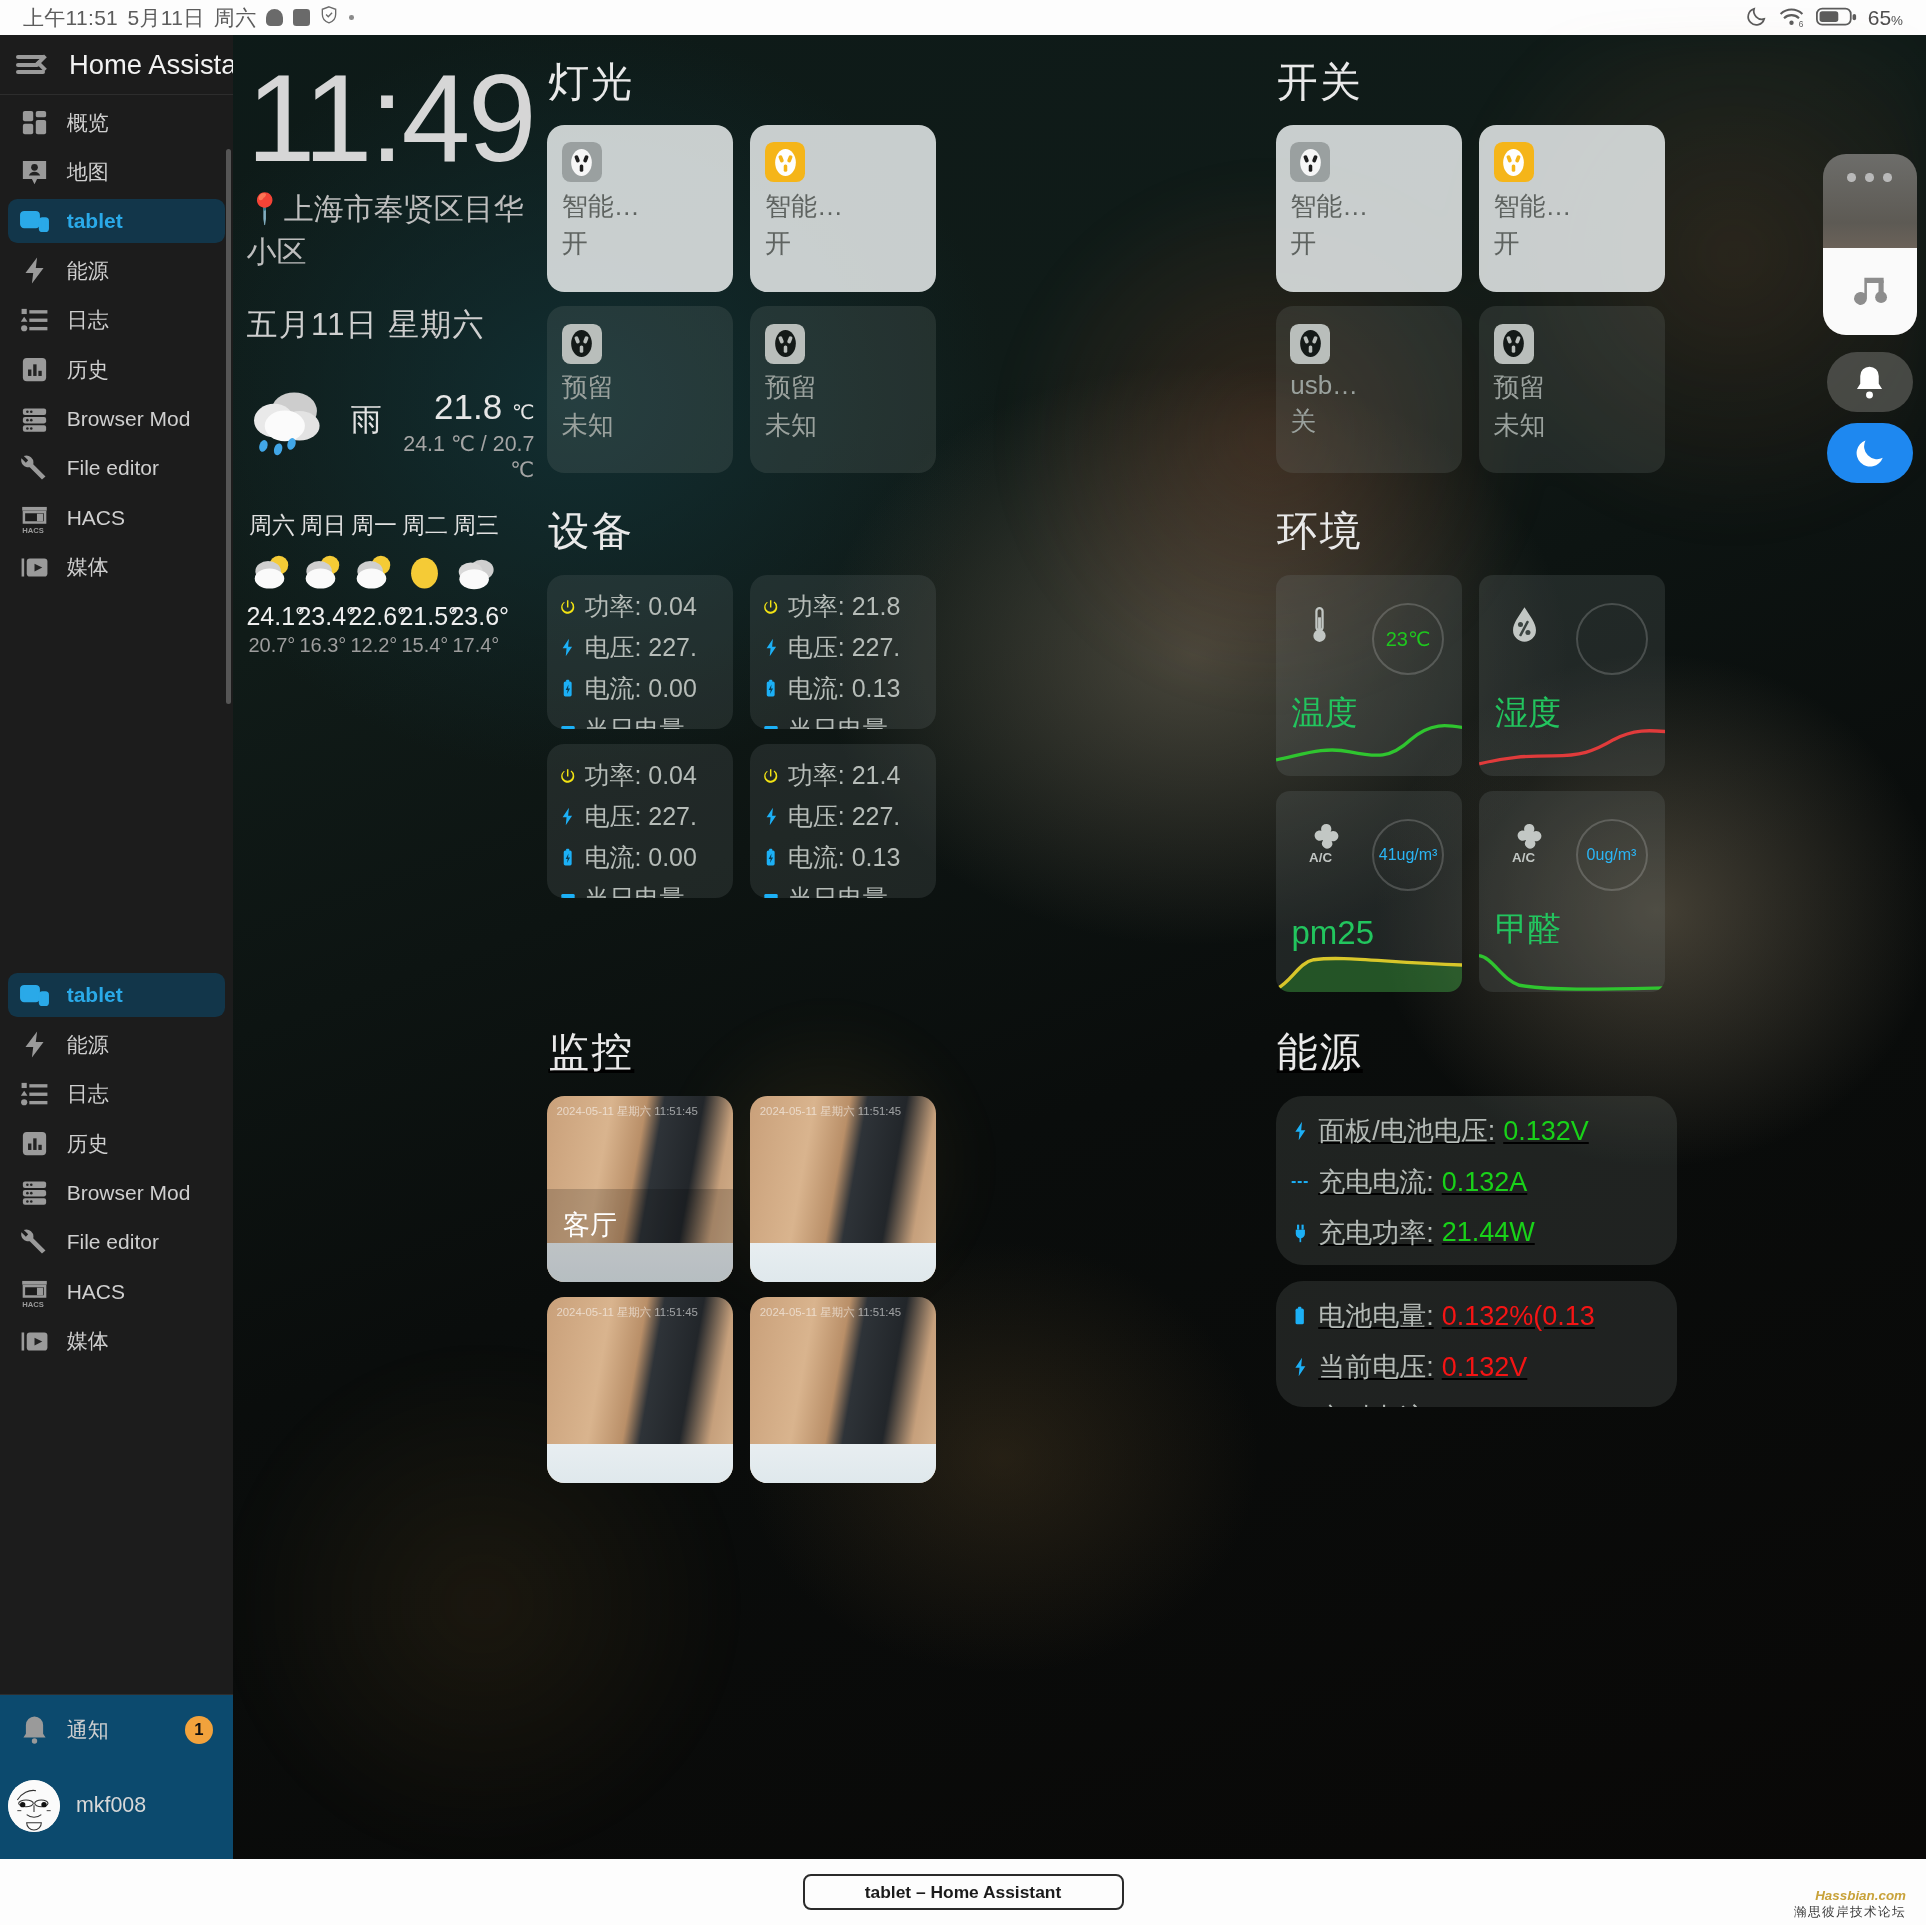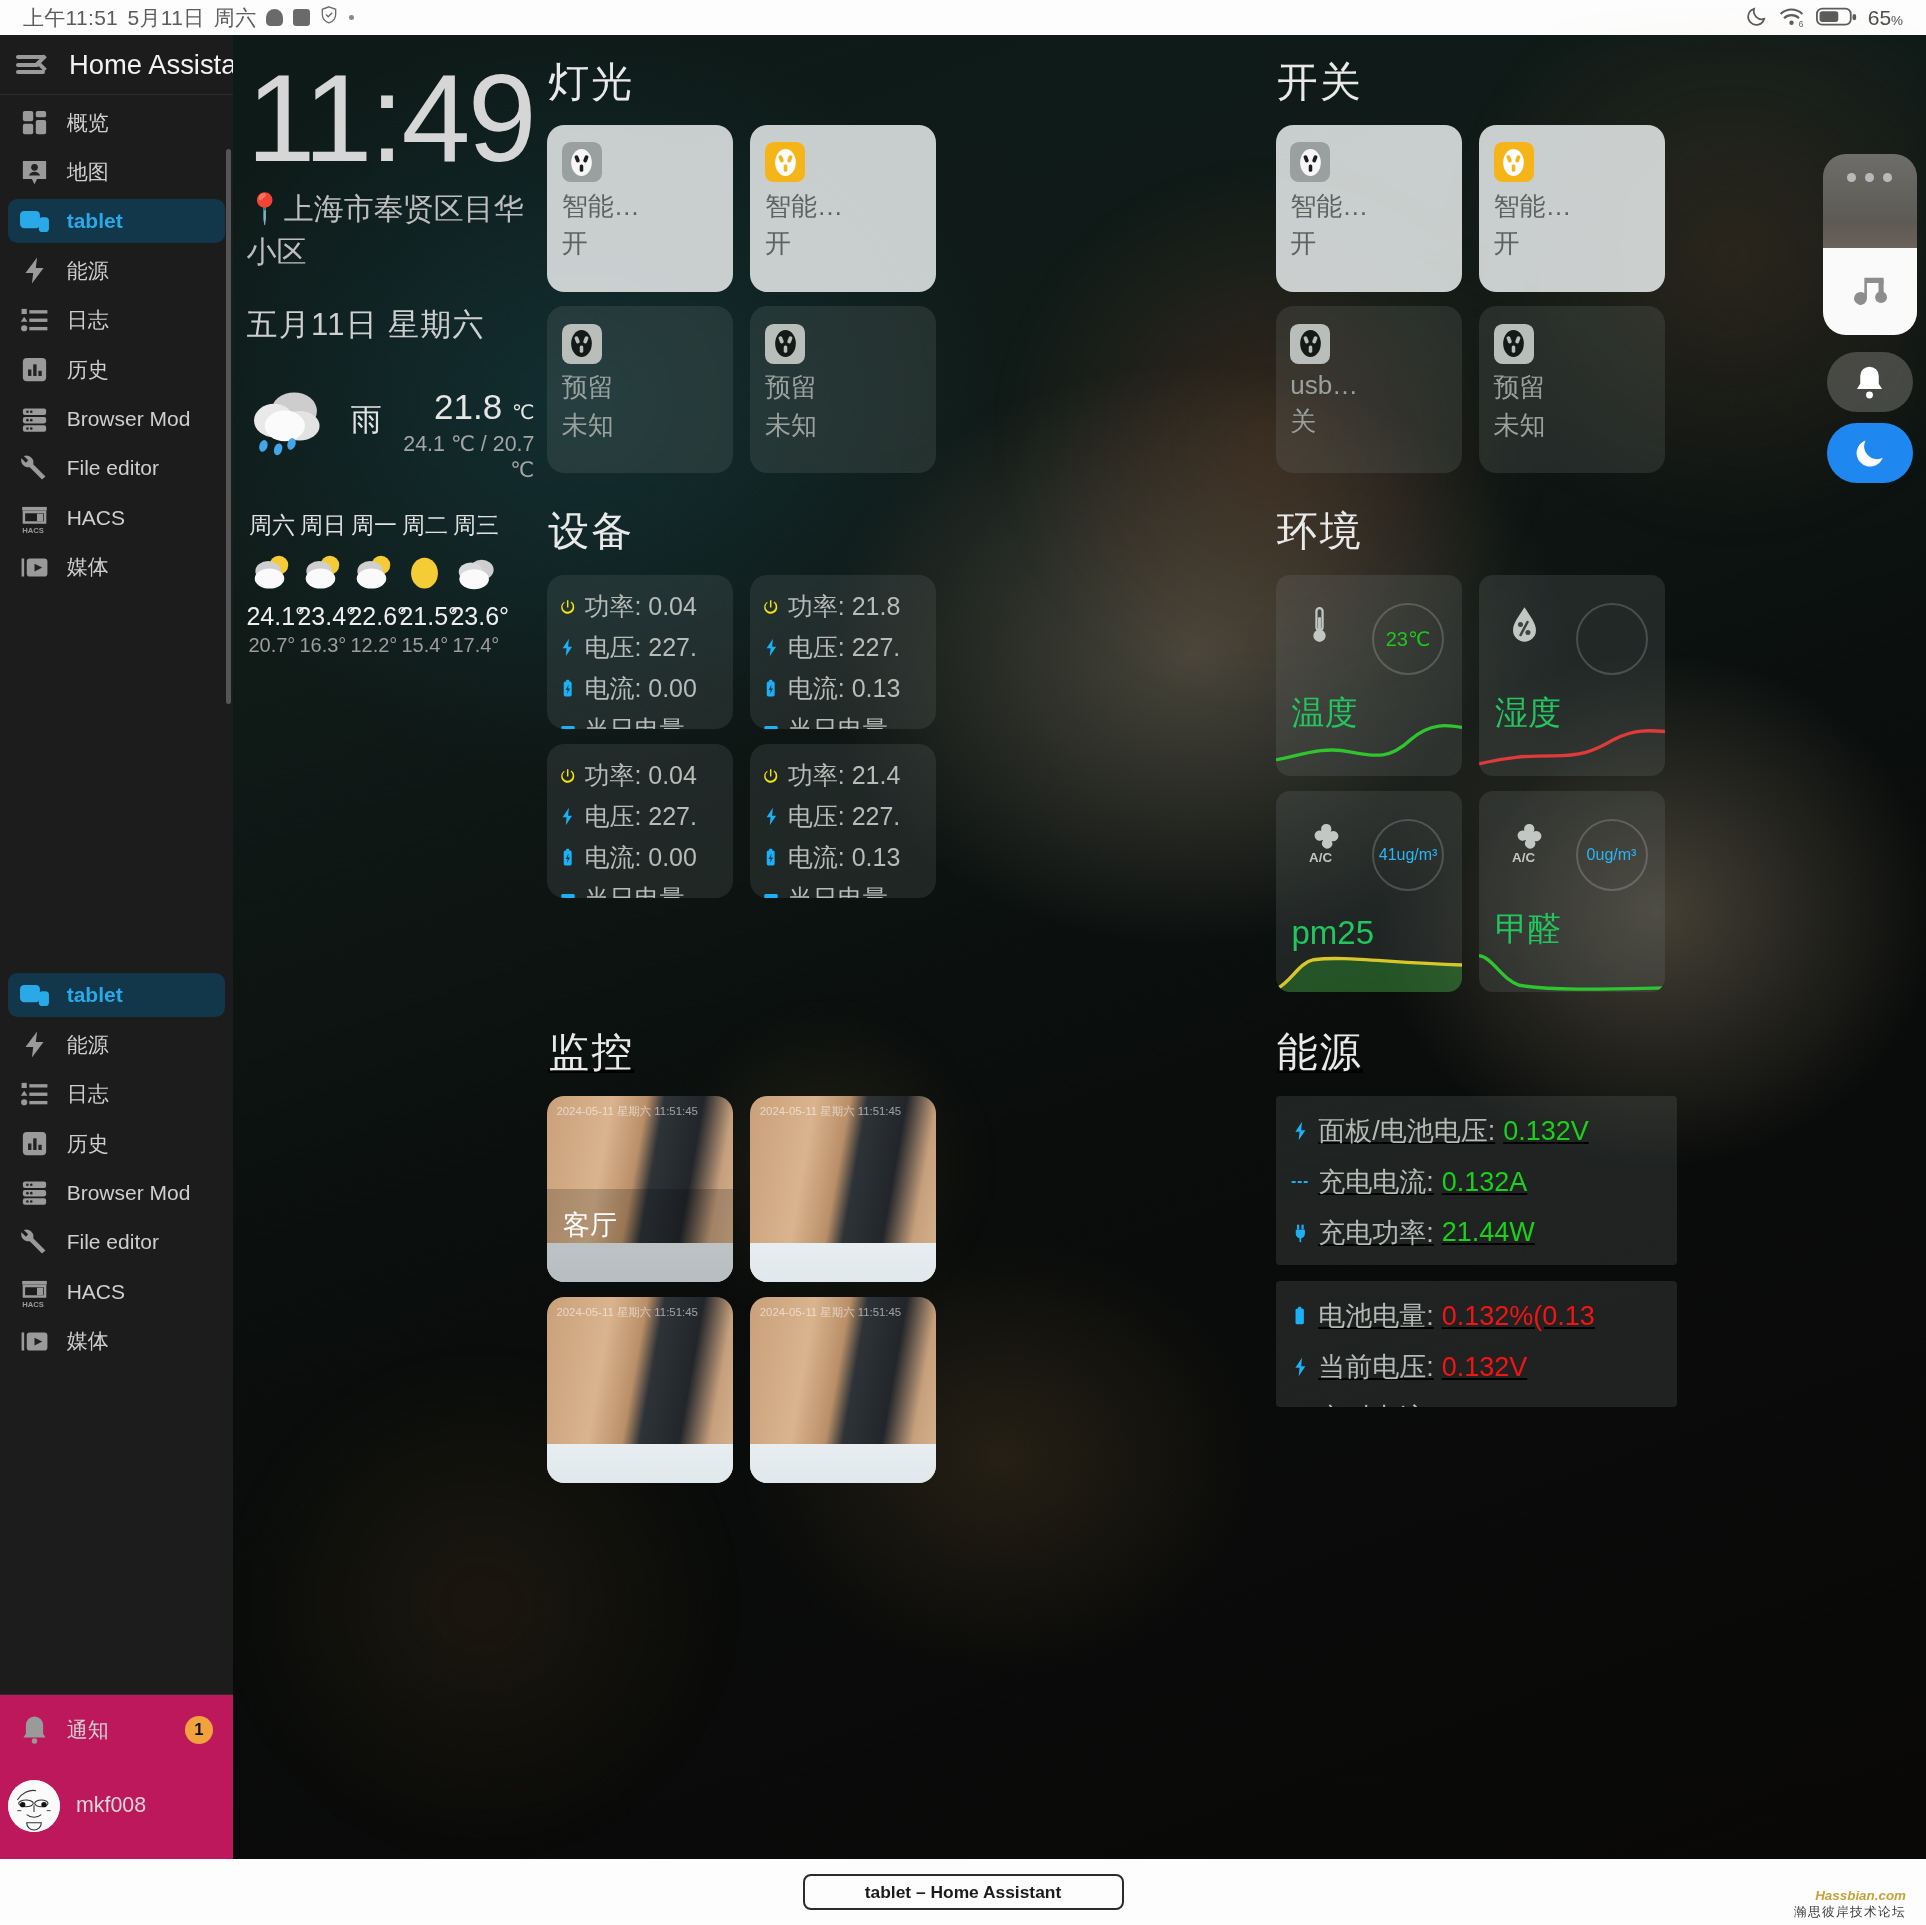--- a/index.html
+++ b/index.html
@@ -75,21 +75,21 @@
     display:flex; align-items:center; justify-content:center; font-size:16.7px; font-weight:bold;
     margin-right:12px;
   }
   .scroll-thumb {
     position:absolute; right:2px; top:114px; width:5.4px; height:555px;
     background:#555; border-radius:2.7px; z-index:40;
   }
   
   .ghost-layer { position:absolute; left:0; top:0; width:233px; }
   .sb-footer {
-    position:absolute; bottom:0; left:0; width:233px; background:#be185d;
+    position:absolute; bottom:0; left:0; width:233px; background:#0c4a6e;
     border-top:1.3px solid #2d2d2d; padding-bottom:13.4px;
   }
   .avatar {
     width:52px; height:52px; border-radius:50%; background:#f2f2f2;
     display:flex; align-items:center; justify-content:center; overflow:hidden;
     margin-left:0;
   }
   .profile { display:flex; align-items:center; height:80px; padding-left:8px; gap:16px; }
   .profile .name { font-size:21.4px; color:#d8d8d8;}
 
@@ -162,21 +162,21 @@
   }
   .cam:after {
     content:""; position:absolute; left:0; right:0; bottom:0; height:39px;
     background: linear-gradient(#e8eef1,#dfe8ec);
   }
   .cam .cam-ts { position:absolute; left:9.4px; top:8px; font-size:11.4px; color:rgba(255,255,255,.55); z-index:3;}
   .cam .cam-name { position:absolute; left:16px; bottom:39px; font-size:27px; color:#fff; z-index:3;}
   .cam .cam-shade { position:absolute; left:0; right:0; top:50%; bottom:0; background:rgba(0,0,0,.18); z-index:2;}
 
   .energy-card {
-    width:401px; border-radius:4px; background:rgba(118,128,124,.20);
+    width:401px; border-radius:27px; background:rgba(118,128,124,.20);
     padding:17.4px 0 14.7px 14.7px; overflow:hidden;
   }
   .energy-row { display:flex; align-items:center; gap:8px; font-size:27px; color:#b4bab6; white-space:nowrap; margin-bottom:14.7px;}
   .energy-row:last-child { margin-bottom:0; }
   .energy-row .ri { width:20px; flex:0 0 auto; display:flex; justify-content:center;}
   .val-green { color:#19d219; }
   .val-red { color:#f51414; }
   .val-grey { color:#b4bab6; }
 
   

